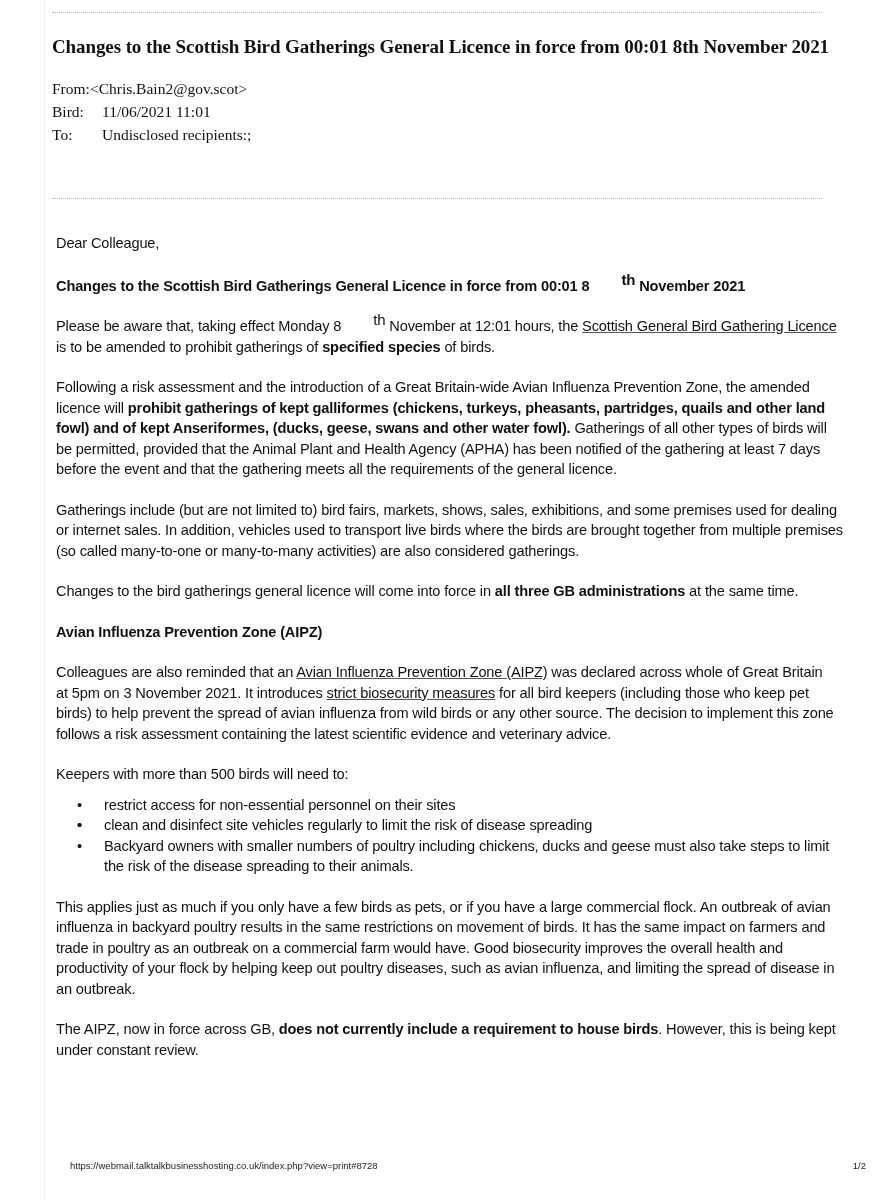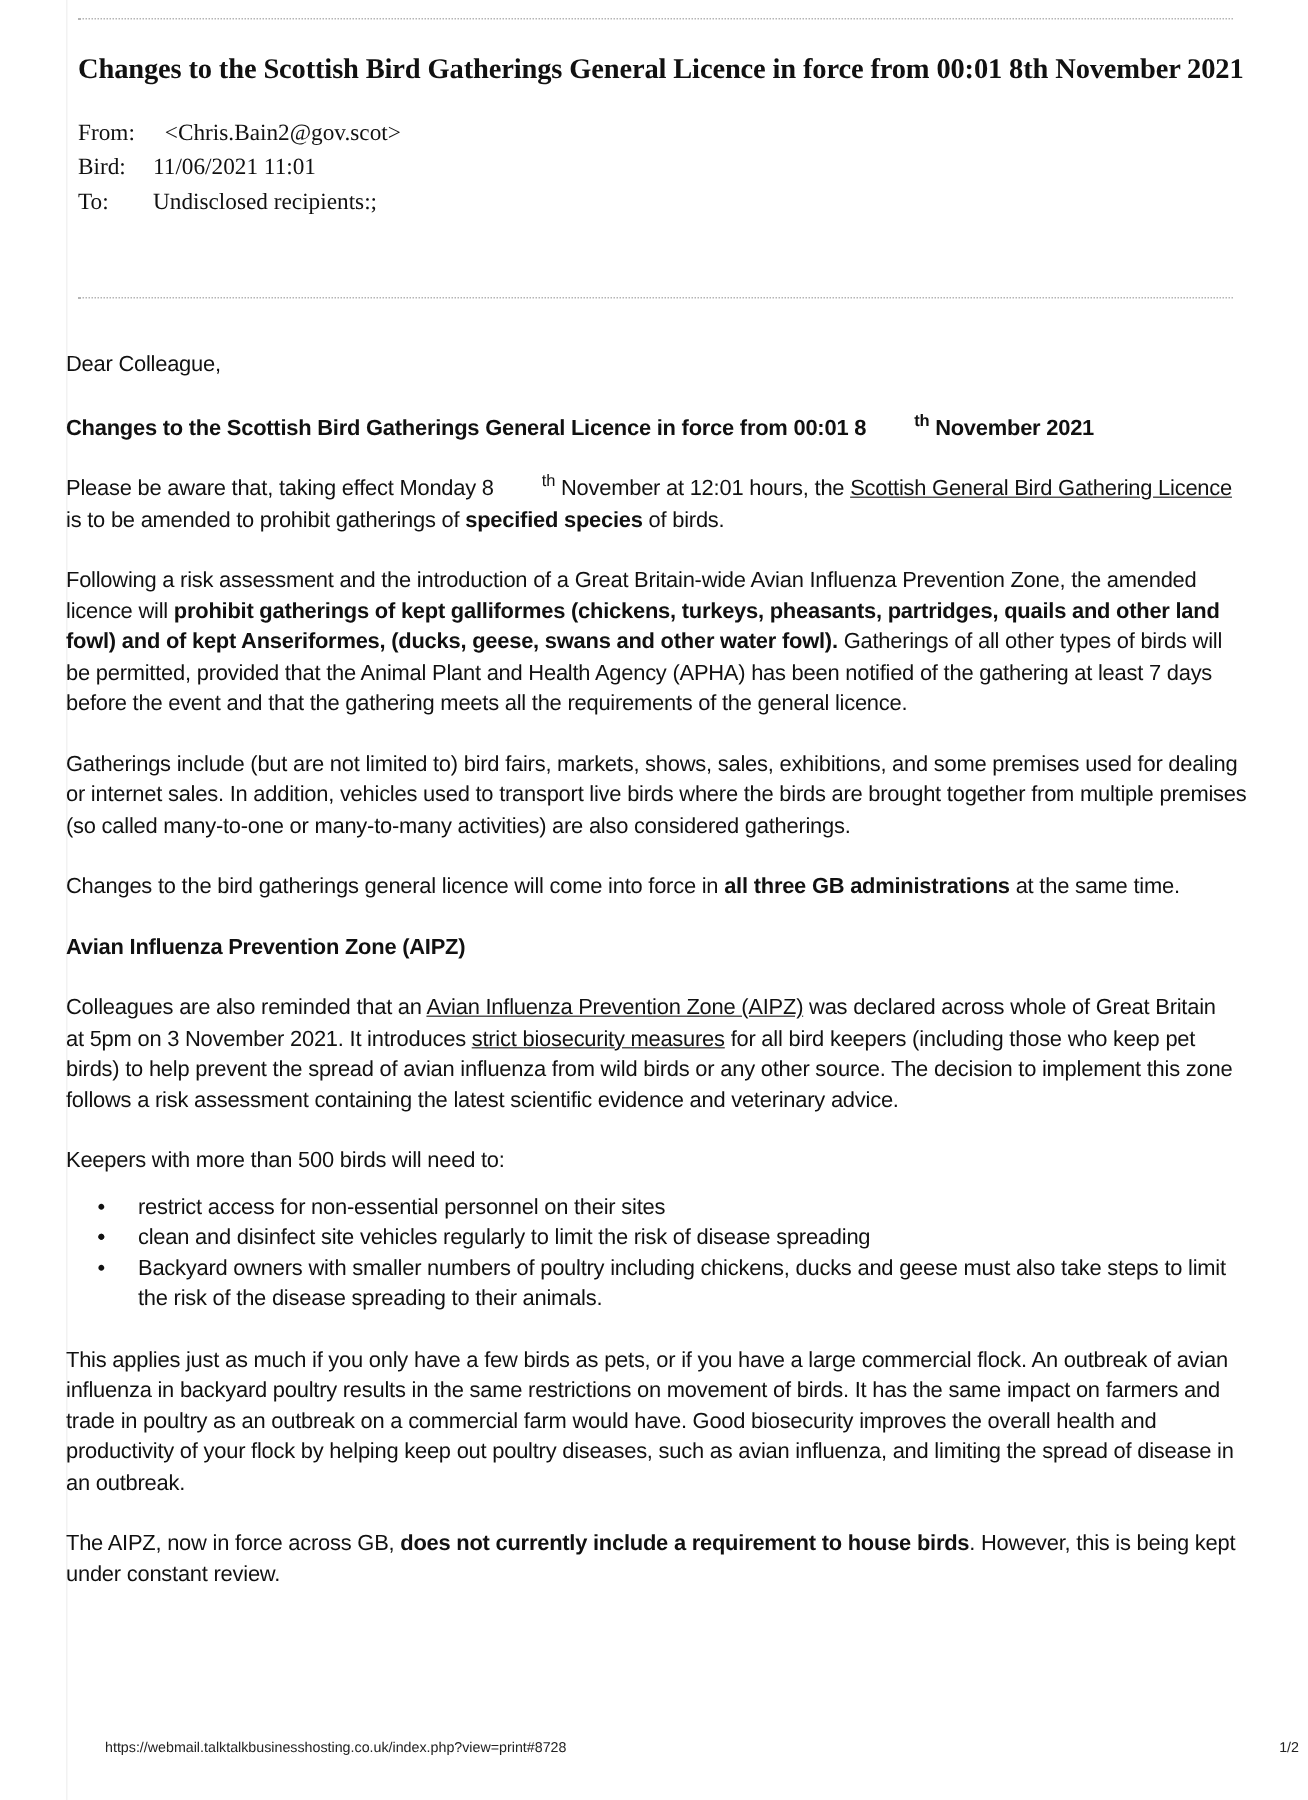--- a/index.html
+++ b/index.html
@@ -43,41 +43,41 @@
       margin: 0;
       letter-spacing: -0.1px;
     }
     .meta {
       margin-top: 18px;
       font-size: 15.5px;
       line-height: 23px;
     }
     .meta-row { display: flex; }
     .meta-label { width: 50px; display: inline-block; }
-    .meta-label.narrow { width: auto; margin-right: 20px; }
+    .meta-label.narrow { width: auto; margin-right: 0; }
     .body-block {
       position: absolute;
-      left: 44px;
+      left: 56px;
       top: 233px;
       width: 790px;
       font-family: "Liberation Sans", "DejaVu Sans", sans-serif;
       font-size: 14.6px;
       line-height: 20.5px;
       letter-spacing: -0.15px;
     }
     .body-block p {
       margin: 0 0 20px 0;
     }
     .greeting { margin-bottom: 22px !important; }
     .heading {
       font-weight: bold;
       margin-bottom: 20px !important;
     }
     .heading sup, p sup {
-      font-size: 11px;
+      font-size: 15px;
       line-height: 0;
       vertical-align: super;
       padding-left: 32px;
     }
     b { font-weight: bold; }
     a.link {
       color: #111111;
       text-decoration: underline;
       text-decoration-color: #555555;
     }

